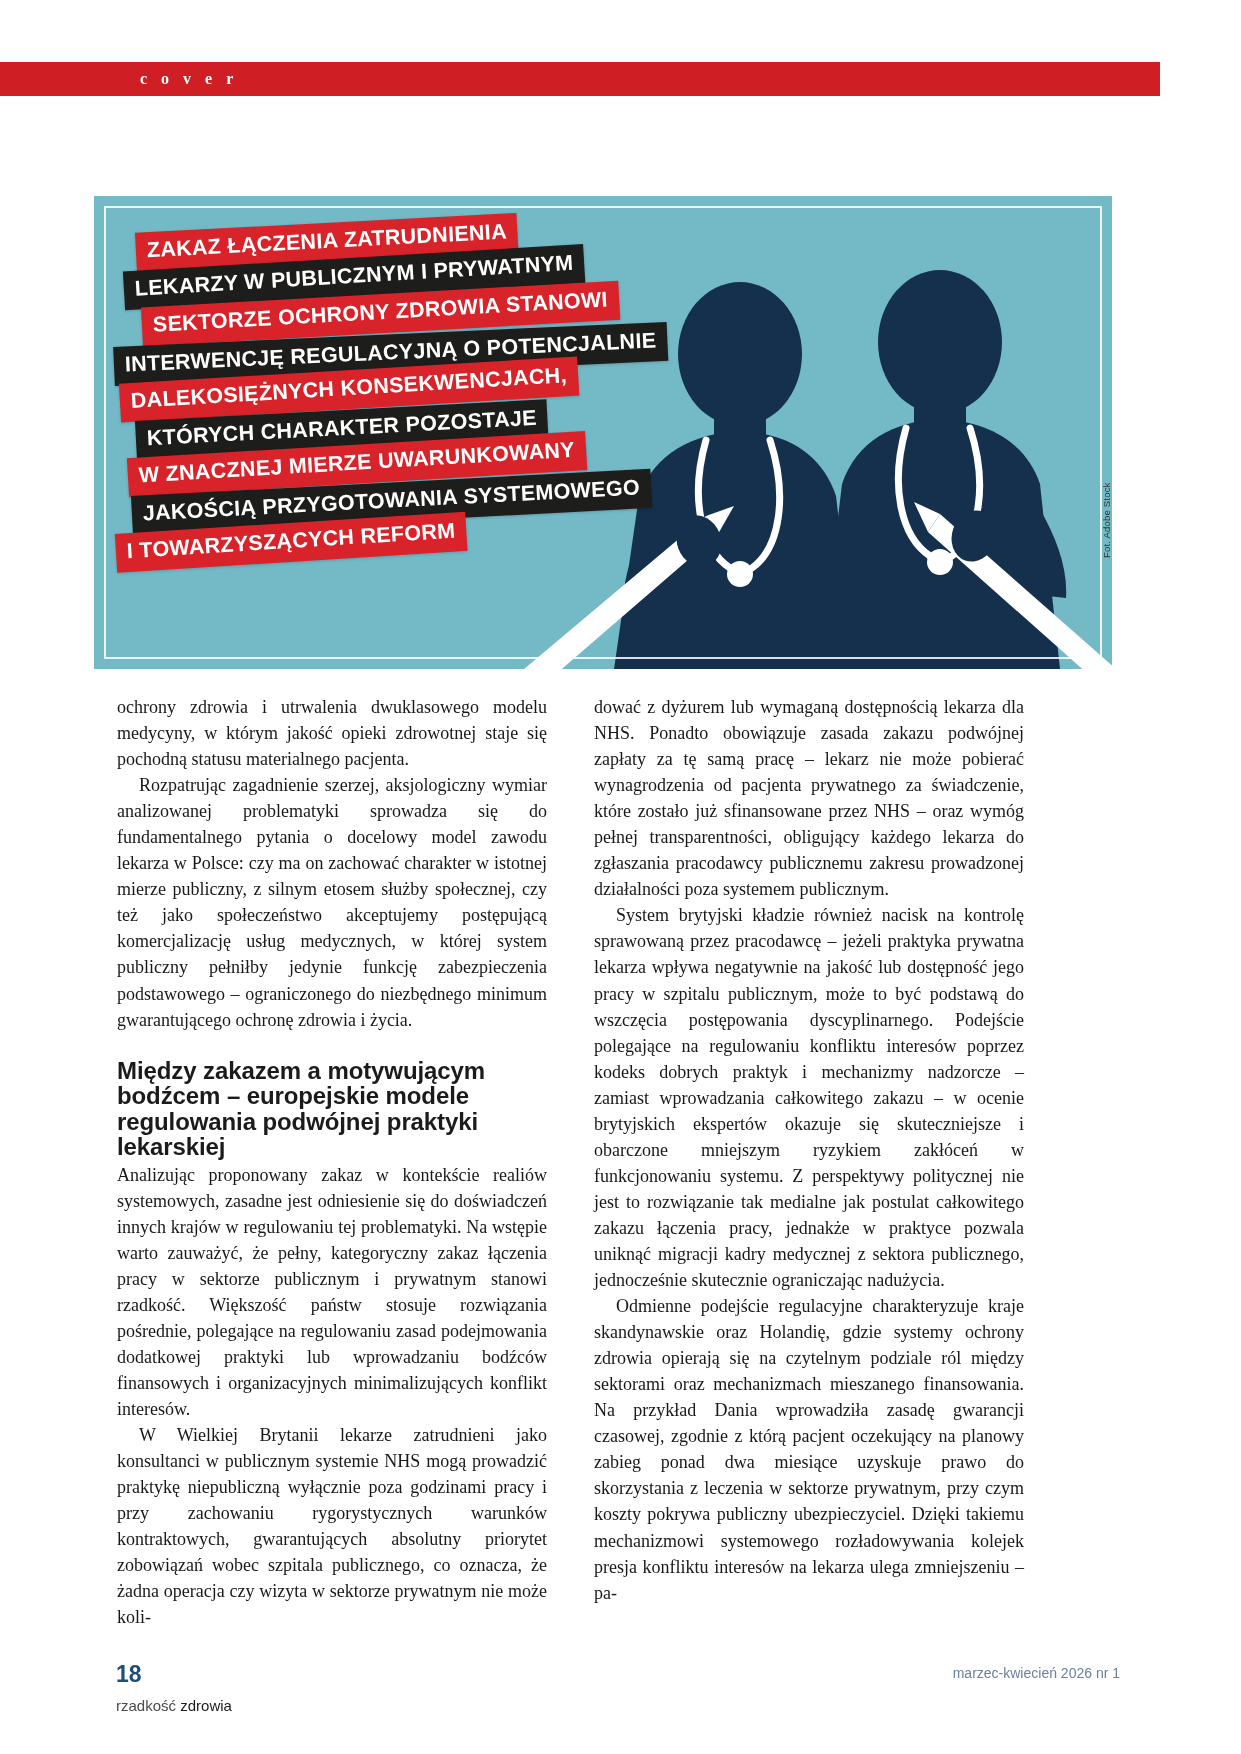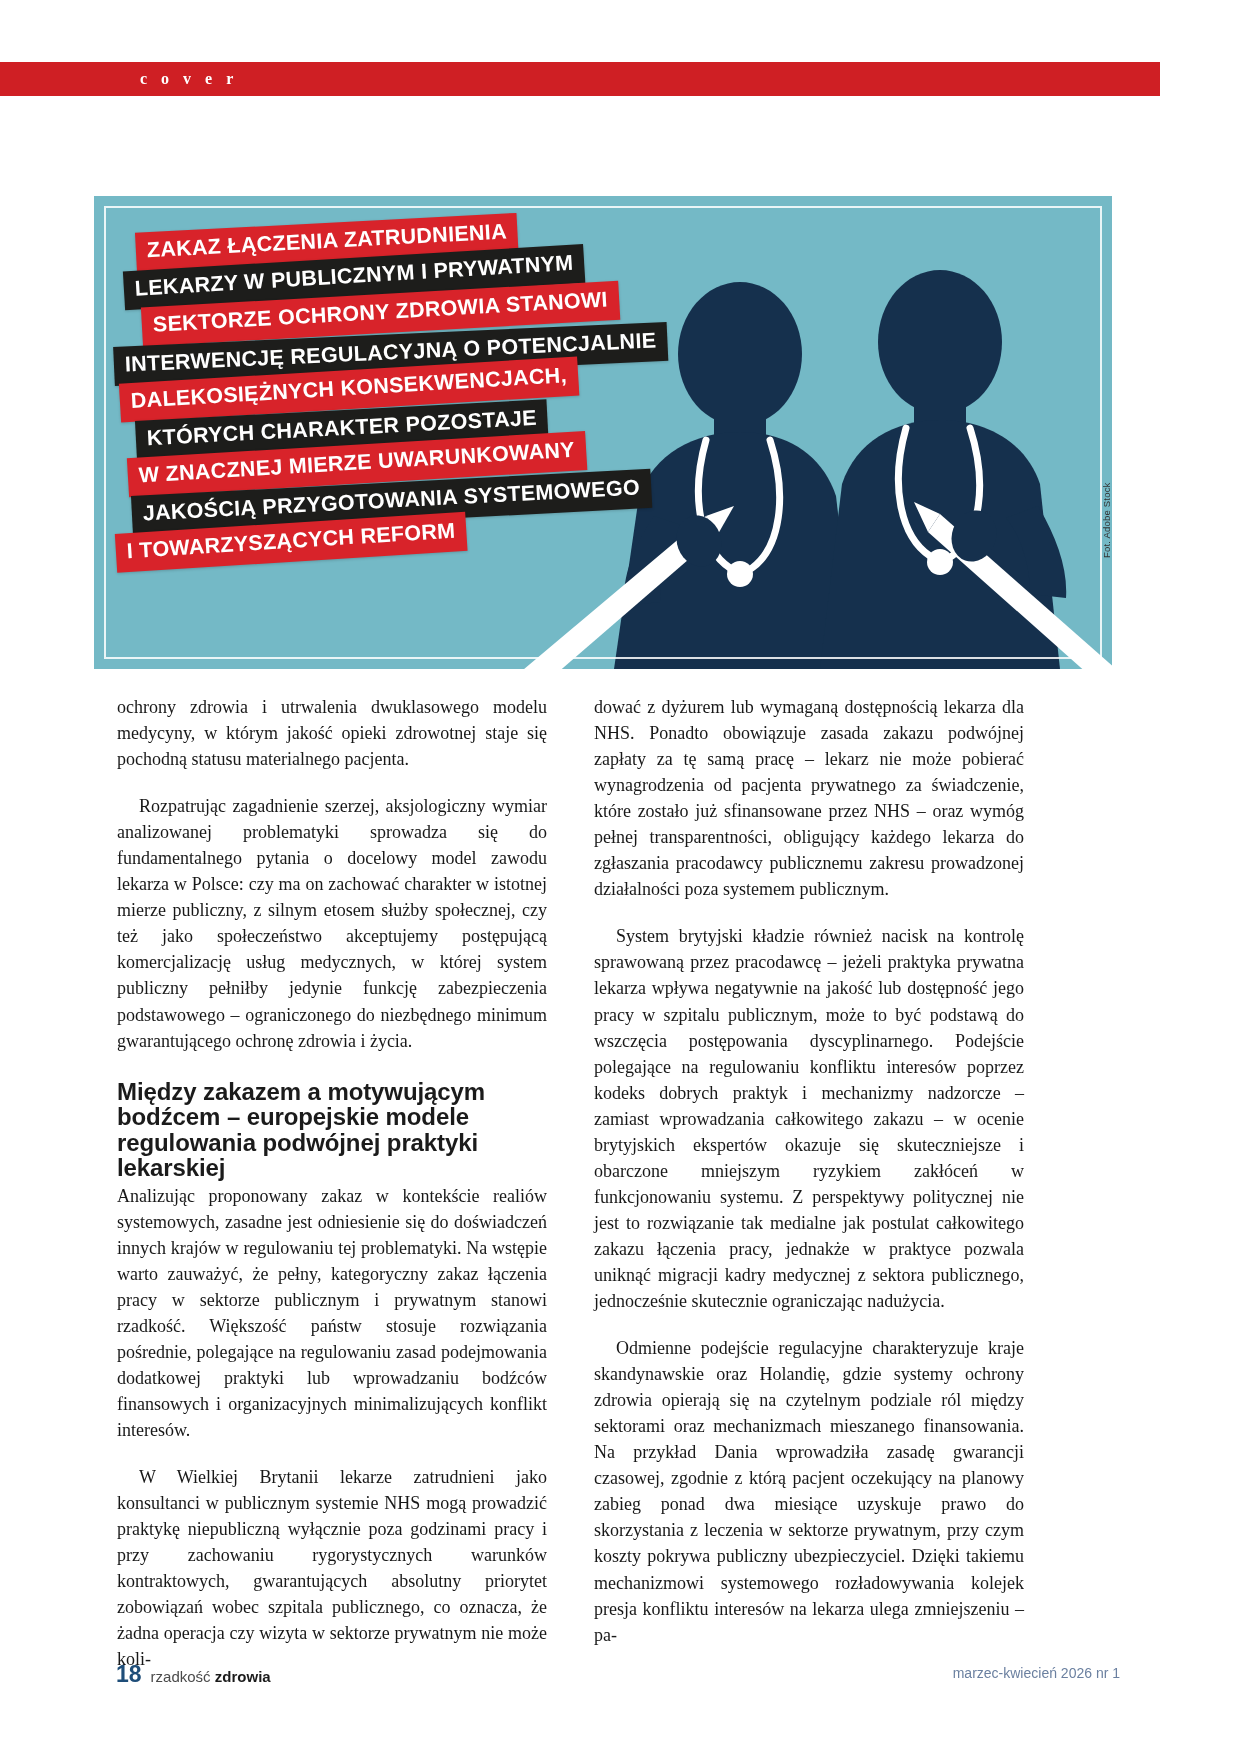--- a/index.html
+++ b/index.html
@@ -132,53 +132,54 @@
   p.body {
     margin: 0;
     font-family: "Liberation Serif", serif;
     font-size: 18px;
     line-height: 26.05px;
     color: #181818;
     text-align: justify;
     text-indent: 0;
     hyphens: manual;
   }
-  p.body.indent { text-indent: 22px; margin-top: 21px; }
+  p.body.indent { text-indent: 22px; }
 
   h2.subhead {
     margin: 25px 0 2px 0;
     font-family: "Liberation Sans", sans-serif;
     font-size: 24px;
     font-weight: 700;
     line-height: 25.5px;
     color: #1b1b1b;
     letter-spacing: -0.1px;
   }
 
   
   .footer-left {
     position: absolute;
     left: 116px;
     top: 1661px;
     display: flex;
     align-items: baseline;
     gap: 9px;
+    flex-direction: column;
   }
   .page-num {
     font-family: "Liberation Sans", sans-serif;
     font-size: 23px;
     font-weight: 700;
     color: #1f4e79;
   }
   .footer-mag {
     font-family: "Liberation Sans", sans-serif;
     font-size: 15px;
     color: #4a4a4a;
   }
-  .footer-mag b { color: #1b1b1b; font-weight: 700; }
+  .footer-mag b { color: #1b1b1b; font-weight: 400; }
 
   .footer-right {
     position: absolute;
     right: 121px;
     top: 1665px;
     font-family: "Liberation Sans", sans-serif;
     font-size: 14px;
     color: #6b80a0;
   }
 </style>

